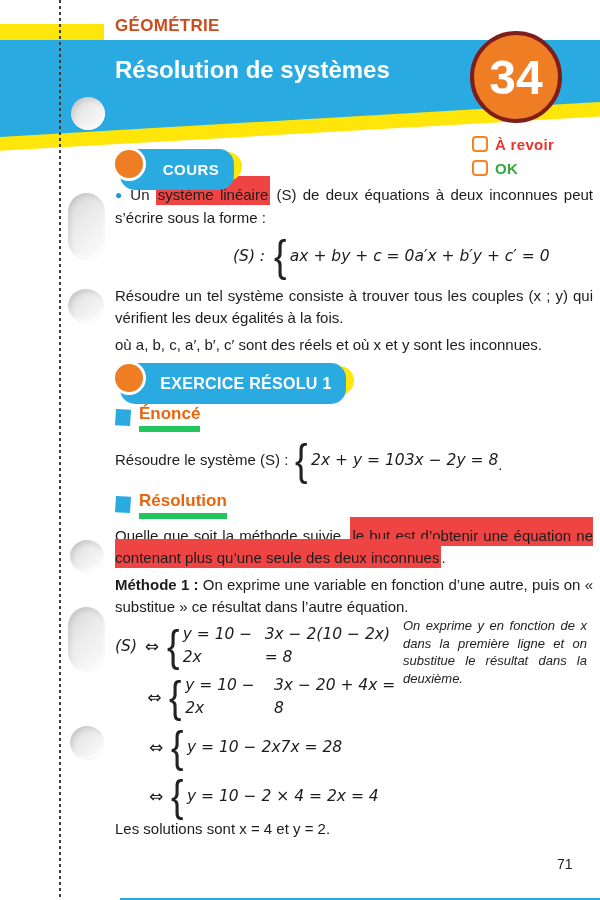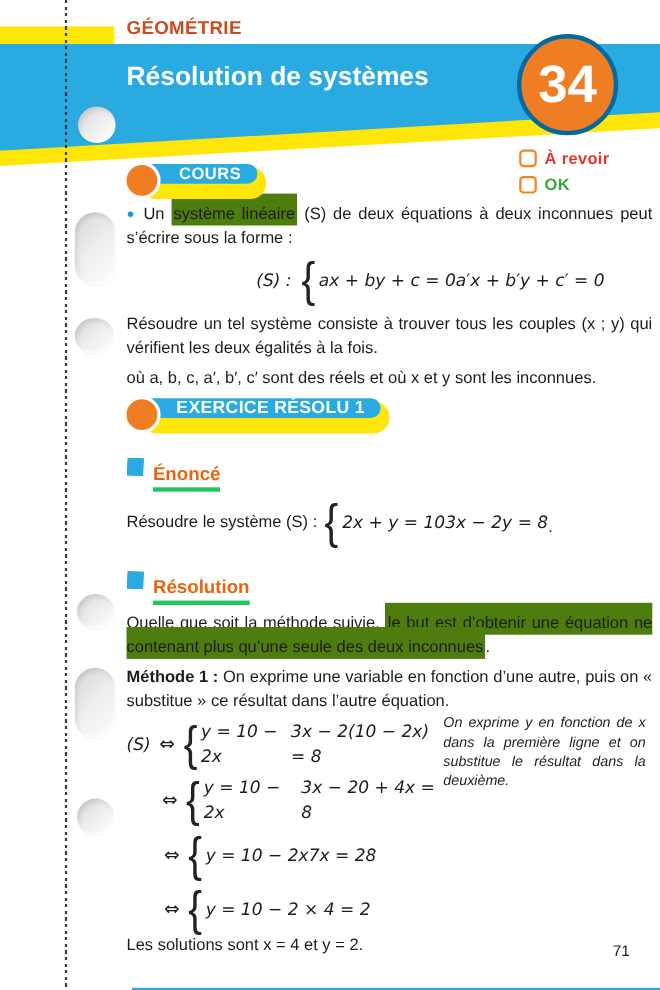--- a/index.html
+++ b/index.html
@@ -8,21 +8,21 @@
 
   
   .yellow-tab   { position:absolute; left:0; top:24px; width:104px; height:16px; background:#ffe60a; z-index:2; }
   .category     { position:absolute; left:115px; top:16px; font-size:17px; font-weight:bold; color:#cc4a1c; letter-spacing:.3px; z-index:3; }
   .banner-yellow{ position:absolute; left:0; top:95px; width:600px; height:60px; background:#ffe60a;
                   clip-path:polygon(0 58%, 100% 7%, 100% 36%, 0 93%); z-index:1; }
   .banner-blue  { position:absolute; left:0; top:40px; width:600px; height:100px; background:#29abe2;
                   clip-path:polygon(0 0, 100% 0, 100% 62%, 0 97%); z-index:2; }
   .title        { position:absolute; left:115px; top:56px; margin:0; font-size:24px; font-weight:bold; color:#fff; z-index:3; }
   .chapter-badge{ position:absolute; left:470px; top:31px; width:92px; height:92px; box-sizing:border-box;
-                  background:#ee7d23; border:4px solid #0369a1; border-radius:50%;
+                  background:#ee7d23; border:4px solid #7f1d1d; border-radius:50%;
                   display:flex; align-items:center; justify-content:center; z-index:4; }
   .chapter-badge span { font-size:48px; font-weight:bold; color:#fff; }
 
   
   .check-group { position:absolute; left:472px; top:134px; z-index:3; }
   .check-row   { display:flex; align-items:center; gap:7px; height:20px; margin-bottom:4px; }
   .checkbox    { width:12px; height:12px; border:2.5px solid #f5831f; border-radius:4px; background:#fff; display:inline-block; }
   .check-label { font-size:15px; font-weight:bold; letter-spacing:.3px; }
   .label-red   { color:#e8352b; }
   .label-green { color:#33a93d; }
@@ -37,48 +37,48 @@
   .hole-2 { left:68px; top:193px; width:37px; height:66px; border-radius:19px; }
   .hole-3 { left:68px; top:289px; width:36px; height:33px; border-radius:50%; }
   .hole-4 { left:70px; top:540px; width:34px; height:32px; border-radius:50%; }
   .hole-5 { left:68px; top:607px; width:37px; height:64px; border-radius:19px; }
   .hole-6 { left:70px; top:726px; width:34px; height:33px; border-radius:50%; }
 
   
   .pill-wrap   { position:relative; height:34px; }
   .pill-cours  { position:absolute; left:112px; top:147px; width:250px; z-index:3; }
   .pill-yellow { position:absolute; top:5px; height:29px; border-radius:15px; background:#ffe60a; }
-  .pill-blue   { position:absolute; top:2px; height:18px; border-radius:15px; background:#29abe2; color:#fff;
+  .pill-blue   { position:absolute; top:2px; height:41px; border-radius:15px; background:#29abe2; color:#fff;
                  font-weight:bold; display:flex; align-items:center; justify-content:center; box-sizing:border-box; z-index:1; }
   .pill-circle { position:absolute; left:0; top:0; width:34px; height:34px; box-sizing:border-box;
                  background:#ee7d23; border:3px solid #fff; border-radius:50%; z-index:2; }
   .pill-cours .pill-yellow { left:16px; width:114px; }
   .pill-cours .pill-blue   { left:8px;  width:114px; padding-left:28px; font-size:15px; letter-spacing:.5px; }
   .pill-ex { margin:5px 0 8px -3px; }
   .pill-ex .pill-yellow { left:16px; width:226px; }
   .pill-ex .pill-blue   { left:8px;  width:226px; padding-left:26px; font-size:16px; letter-spacing:.3px; }
 
   
   .content { position:absolute; left:115px; top:184px; width:478px; z-index:2; font-size:15px; line-height:22px; }
   .para    { margin:0 0 5px; text-align:justify; }
   .bullet  { color:#2196d6; font-size:12px; margin-right:6px; position:relative; top:-1px; }
-  .hl      { background:#4d7c0f; padding:10px 2px 2px; }
+  .hl      { background:#ef4444; padding:10px 2px 2px; }
   .math    { font-style:italic; font-family:"DejaVu Sans", sans-serif; }
 
   .sys-row   { display:flex; align-items:center; margin:3px 0 7px; }
   .cours-sys { padding-left:118px; }
   .brace     { font-size:44px; font-weight:300; line-height:1; color:#222; margin:0 2px; transform:scaleX(.85); }
   .sys-lines { display:flex; flex-direction:row; font-size:15.5px; line-height:23px; }
   .sys-label { margin-right:6px; font-size:15.5px; }
   .sys-pre   { margin-right:4px; }
   .sys-suffix{ align-self:flex-end; margin-bottom:6px; }
 
   .subhead      { display:flex; align-items:center; gap:8px; margin:8px 0 6px; }
   .bluequad     { width:16px; height:17px; background:#29abe2; clip-path:polygon(6% 0, 100% 4%, 94% 100%, 0 96%); }
-  .subhead-text { font-size:17px; font-weight:bold; color:#e8650e; border-bottom:4px solid #22c55e; padding-bottom:1px;margin-top:18px; }
+  .subhead-text { font-size:17px; font-weight:bold; color:#e8650e; border-bottom:6px solid #22c55e; padding-bottom:1px; }
 
   .method-grid { display:flex; margin-top:5px; }
   .steps-col   { flex:0 0 288px; display:flex; flex-direction:column; gap:5px; }
   .step        { display:flex; align-items:center; }
   .step-prefix { width:34px; font-size:15.5px; }
   .arrow       { font-size:17px; margin-right:5px; font-family:"DejaVu Sans", sans-serif; }
   .notes-col   { width:184px; margin-top:-6px; }
   .note        { margin:0 0 10px; font-style:italic; font-size:13px; line-height:17.5px; text-align:justify; color:#222; }
   .solution    { }
 
@@ -202,20 +202,21 @@
             <span>7x = 28</span>
           </span>
         </div>
 
         <div class="step">
           <span class="step-prefix math"></span>
           <span class="arrow">⇔</span>
           <span class="brace">{</span>
           <span class="sys-lines math">
             <span>y = 10 − 2 × 4 = 2</span>
+            <span>x = 4</span>
           </span>
         </div>
 
       </div>
 
       <div class="notes-col">
         <p class="note">On exprime y en fonction de x dans la première ligne et on substitue le résultat dans la deuxième.</p>
       </div>
     </div>
 

